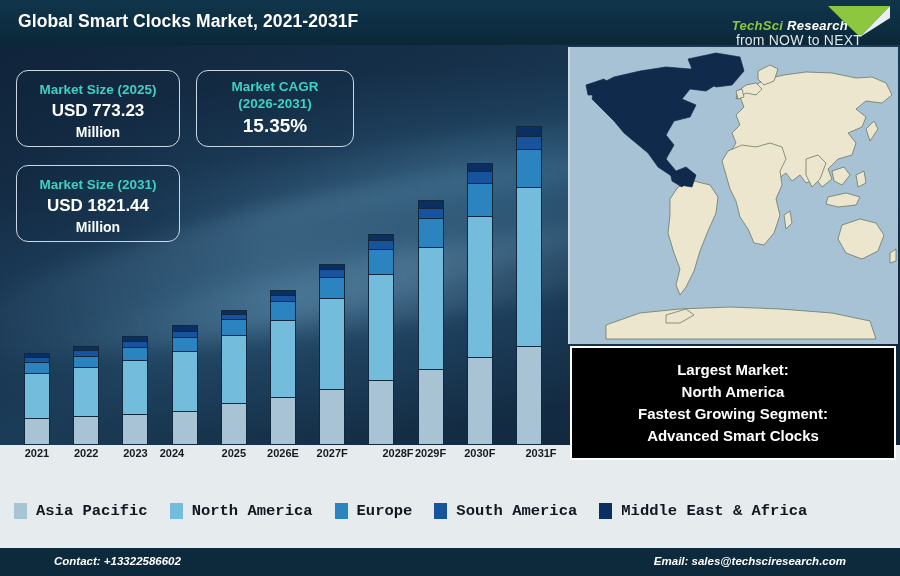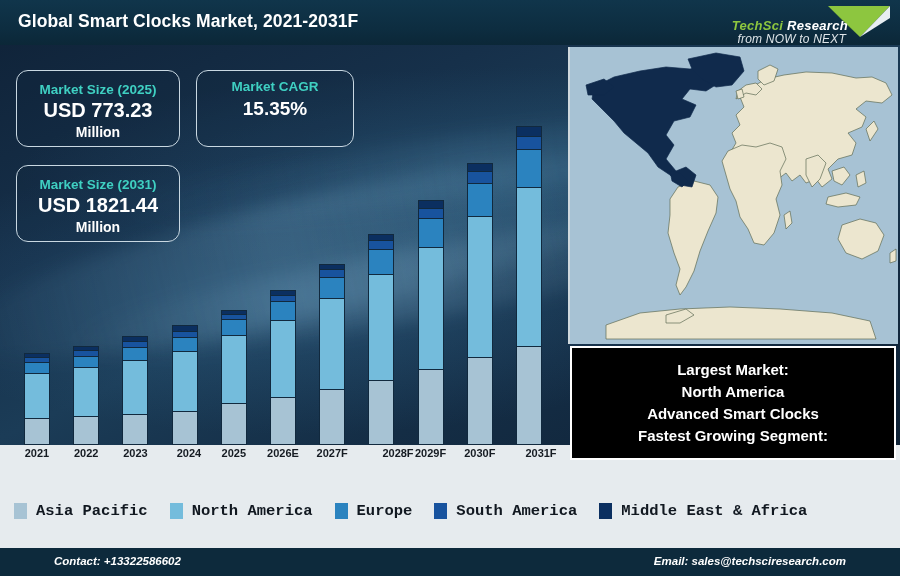--- a/index.html
+++ b/index.html
@@ -32,22 +32,22 @@
     position: absolute; right: 2px; top: 2px; width: 66px; height: 34px;
   }
   #logo-text {
     position: absolute; right: 46px; top: 16px;
     font-size: 13px; font-weight: bold; font-style: italic;
     letter-spacing: .3px; white-space: nowrap;
   }
   .logo-tech { color: #8dc63f; }
   .logo-res  { color: #ffffff; }
   #logo-tag {
-    position: absolute; right: 48px; top: 30px;
-    font-size: 12px; font-style: italic; color: #dfe6ea;
+    position: absolute; right: 32px; top: 30px;
+    font-size: 14px; color: #dfe6ea;
     white-space: nowrap; letter-spacing: .2px;
   }
 
   
   #panel {
     position: absolute; left: 0; top: 45px; width: 900px; height: 400px;
     background:
       radial-gradient(ellipse 620px 200px at 300px 250px, rgba(60,120,165,.30) 0%, rgba(30,70,105,0) 70%),
       radial-gradient(ellipse 700px 150px at 520px 130px, rgba(70,140,185,.22) 0%, rgba(20,50,75,0) 72%),
       linear-gradient(155deg,#10243a 0%, #16304a 28%, #1b3c57 48%, #142d45 70%, #0f2236 100%);
@@ -72,21 +72,21 @@
     border-radius: 12px;
     text-align: center;
     background: rgba(16,40,62,0.18);
     padding-top: 9px;
   }
   .stat-label {
     display: block; color: #3fd0c2; font-size: 13.5px; font-weight: bold;
     line-height: 19px;
   }
   .stat-value {
-    display: block; color: #ffffff; font-size: 20px; font-weight: bold;
+    display: block; color: #ffffff; font-size: 17px; font-weight: bold;
     line-height: 23px;
   }
   .stat-unit {
     display: block; color: #ffffff; font-size: 14px; font-weight: bold;
     line-height: 21px;
   }
   #box-size-2025 { left: 16px;  top: 25px;  width: 164px; height: 77px; }
   #box-cagr      { left: 196px; top: 25px;  width: 158px; height: 77px; padding-top: 7px; }
   #box-cagr .stat-label { line-height: 17px; font-size: 13.5px; }
   #box-cagr .stat-value { font-size: 19px; line-height: 28px; }
@@ -189,20 +189,21 @@
     <div class="swoosh" id="swoosh3"></div>
 
     <div class="stat-box" id="box-size-2025">
       <span class="stat-label">Market Size (2025)</span>
       <span class="stat-value">USD 773.23</span>
       <span class="stat-unit">Million</span>
     </div>
 
     <div class="stat-box" id="box-cagr">
       <span class="stat-label">Market CAGR</span>
+      <span class="stat-label">(2026-2031)</span>
       <span class="stat-value">15.35%</span>
     </div>
 
     <div class="stat-box" id="box-size-2031">
       <span class="stat-label">Market Size (2031)</span>
       <span class="stat-value">USD 1821.44</span>
       <span class="stat-unit">Million</span>
     </div>
 
     <div id="chart">
@@ -283,21 +284,21 @@
           <div class="seg" style="background: rgb(24, 83, 158); height: 13.3103px;"></div>
           <div class="seg" style="background: rgb(11, 47, 96); height: 9.80762px;"></div>
         </div>
       </div>
   </div>
 
   <div id="axis">
       <div class="axis-tick" style="left: 13px;">2021</div>
       <div class="axis-tick" style="left: 62.2px;">2022</div>
       <div class="axis-tick" style="left: 111.4px;">2023</div>
-      <div class="axis-tick" style="left: 165px;">2024</div>
+      <div class="axis-tick" style="left: 148px;">2024</div>
       <div class="axis-tick" style="left: 209.8px;">2025</div>
       <div class="axis-tick" style="left: 259px;">2026E</div>
       <div class="axis-tick" style="left: 308.2px;">2027F</div>
       <div class="axis-tick" style="left: 374px;">2028F</div>
       <div class="axis-tick" style="left: 406.6px;">2029F</div>
       <div class="axis-tick" style="left: 455.8px; text-align: center;">2030F</div>
       <div class="axis-tick" style="left: 505px; margin-left: 12px;">2031F</div>
     </div>
 
   <div id="legend">
@@ -361,22 +362,22 @@
            L110,138 L100,128 L88,120 L78,106 L66,96 L54,86 L44,74 L32,62 L22,52 Z"></path>
       <path fill="#102a4c" stroke="#102a4c" stroke-width="0.7" d="M118,12 L146,6 L170,10 L174,24 L162,38 L146,40 L132,32 L122,22 Z"></path>
       <path fill="#102a4c" stroke="#102a4c" stroke-width="0.7" d="M100,124 L110,126 L118,134 L112,140 L102,134 Z"></path>
       <path fill="#102a4c" stroke="#102a4c" stroke-width="0.7" d="M16,38 L34,32 L44,40 L34,48 L18,48 Z"></path>
     </svg>
   </div>
 
   <div id="callout">
     <div class="callout-line">Largest Market:</div>
     <div class="callout-line">North America</div>
+    <div class="callout-line">Fastest Growing Segment:</div>
     <div class="callout-line">Advanced Smart Clocks</div>
-    <div class="callout-line">Fastest Growing Segment:</div>
   </div>
 
   <div id="footer">
     <div class="footer-text" id="footer-contact">Contact: +13322586602</div>
     <div class="footer-text" id="footer-email">Email: sales@techsciresearch.com</div>
   </div>
 
 </div>
 
 </body></html>

